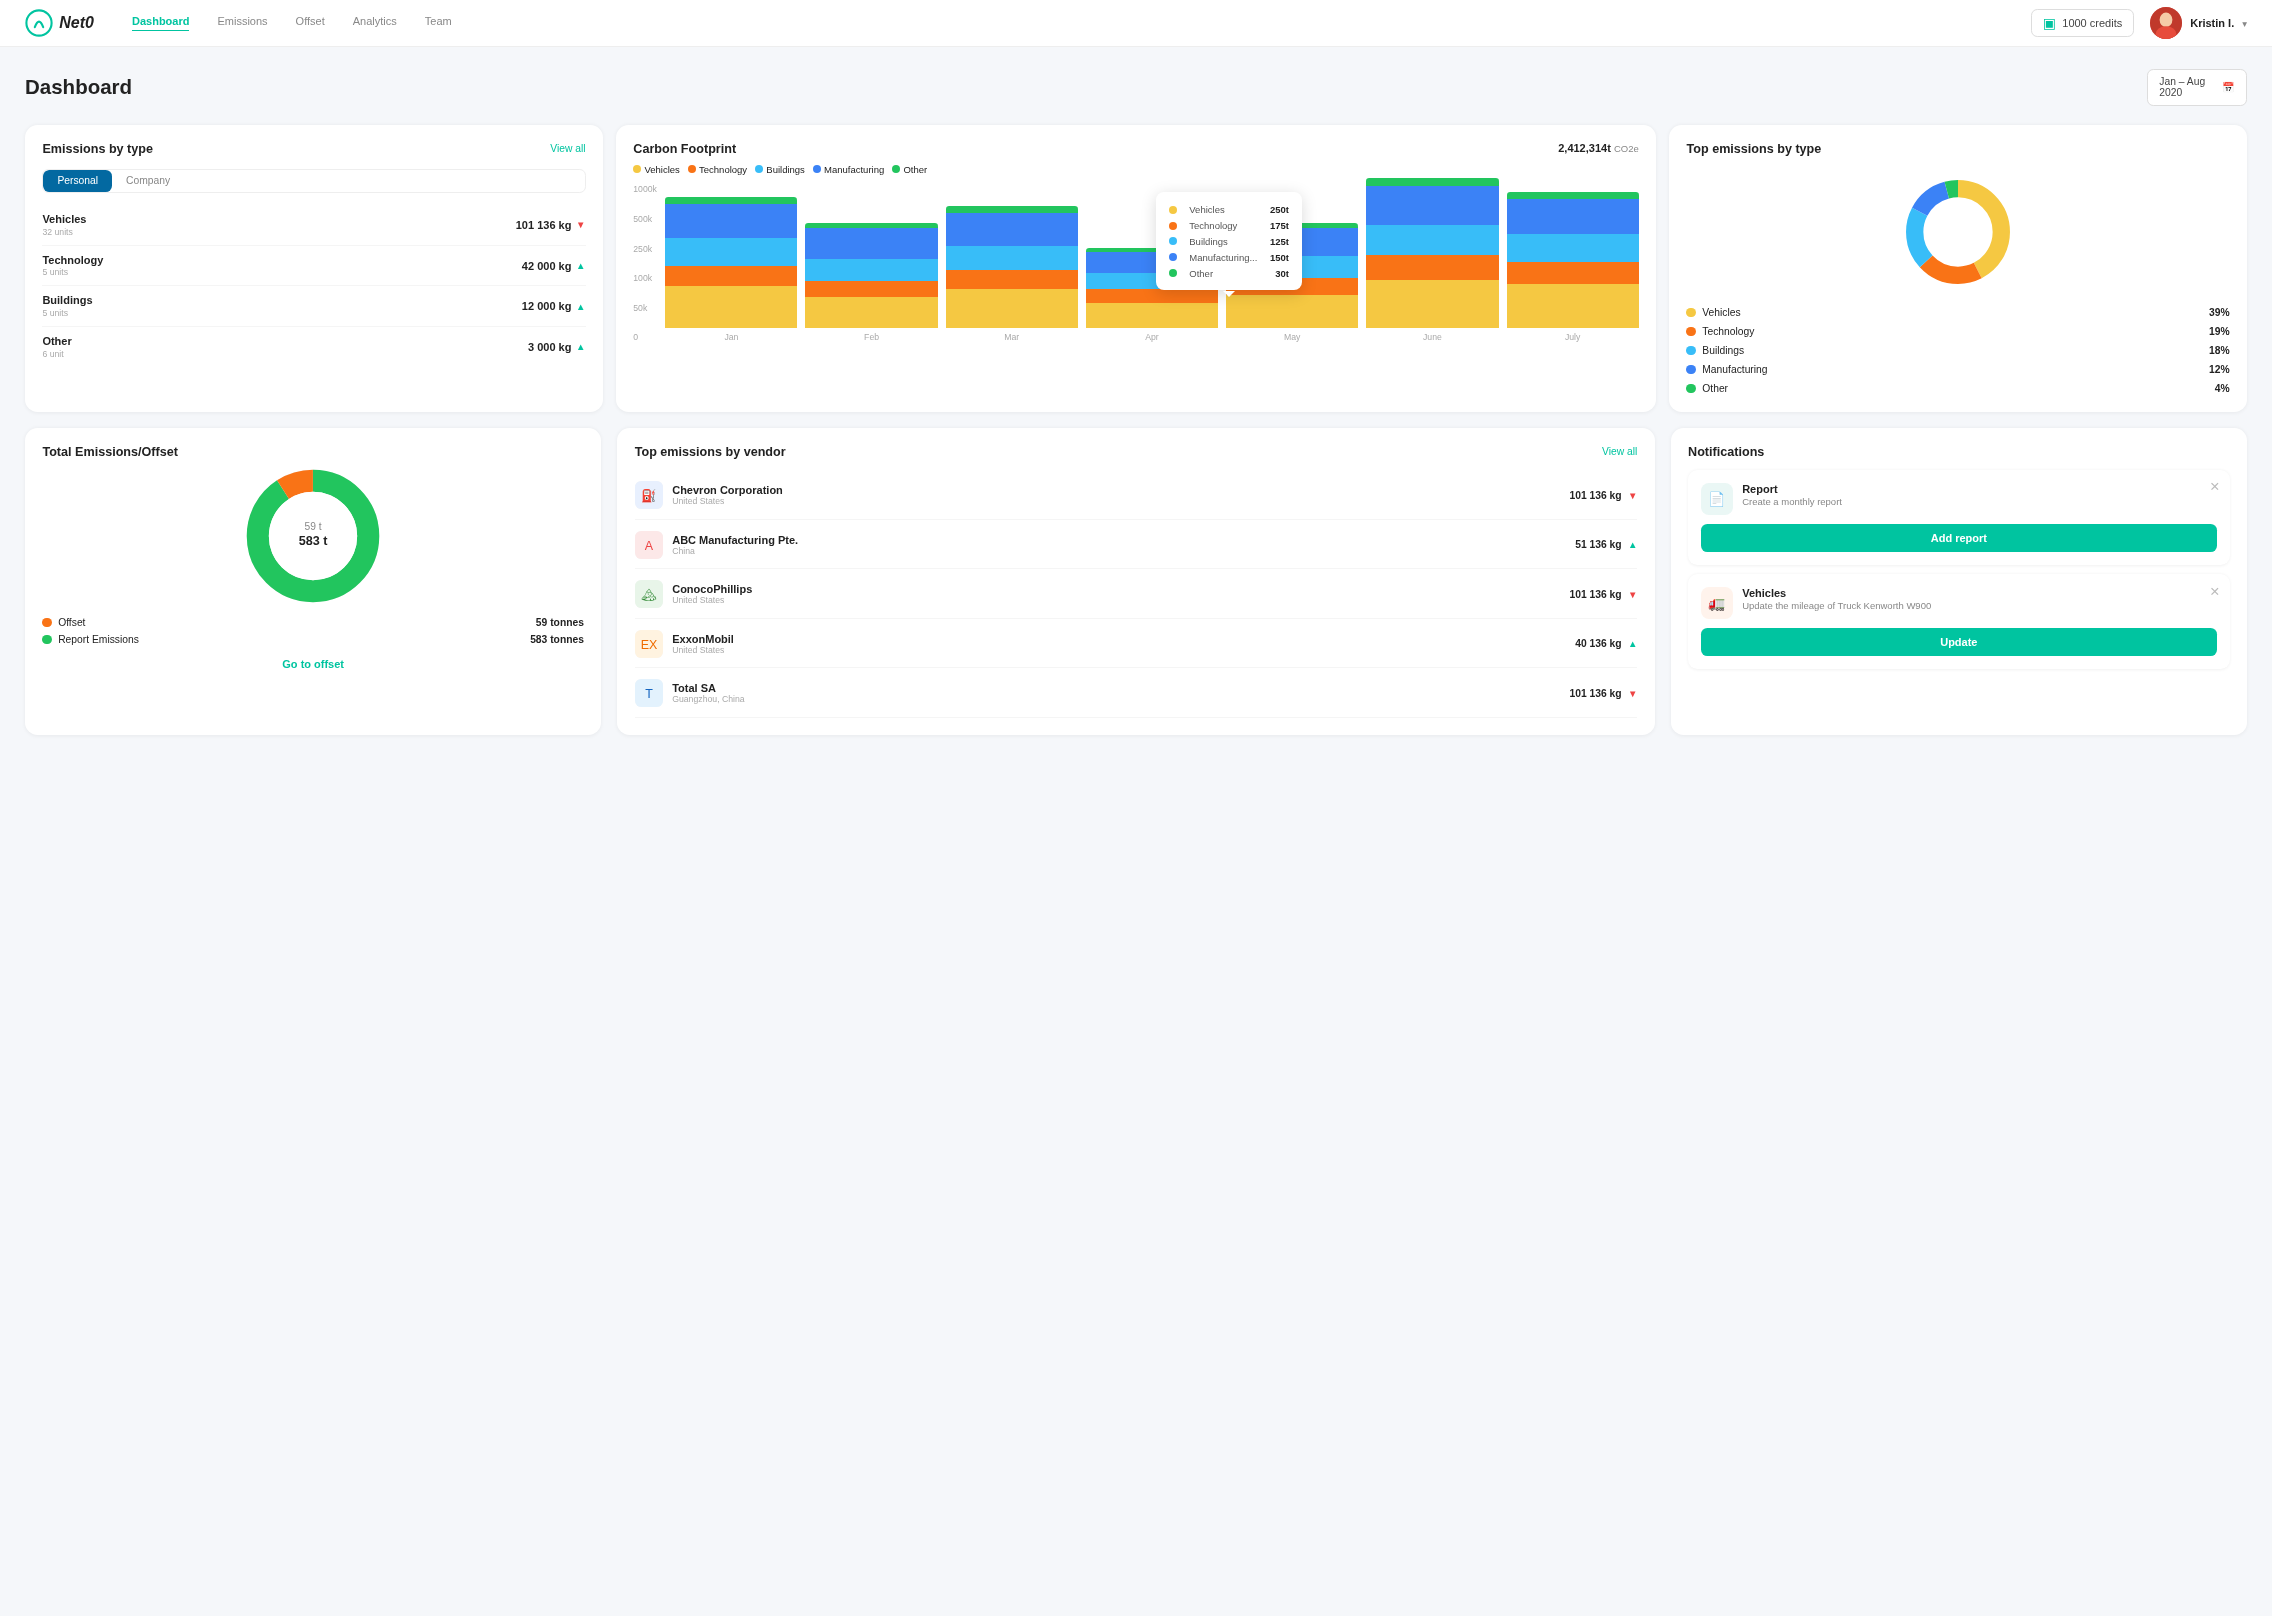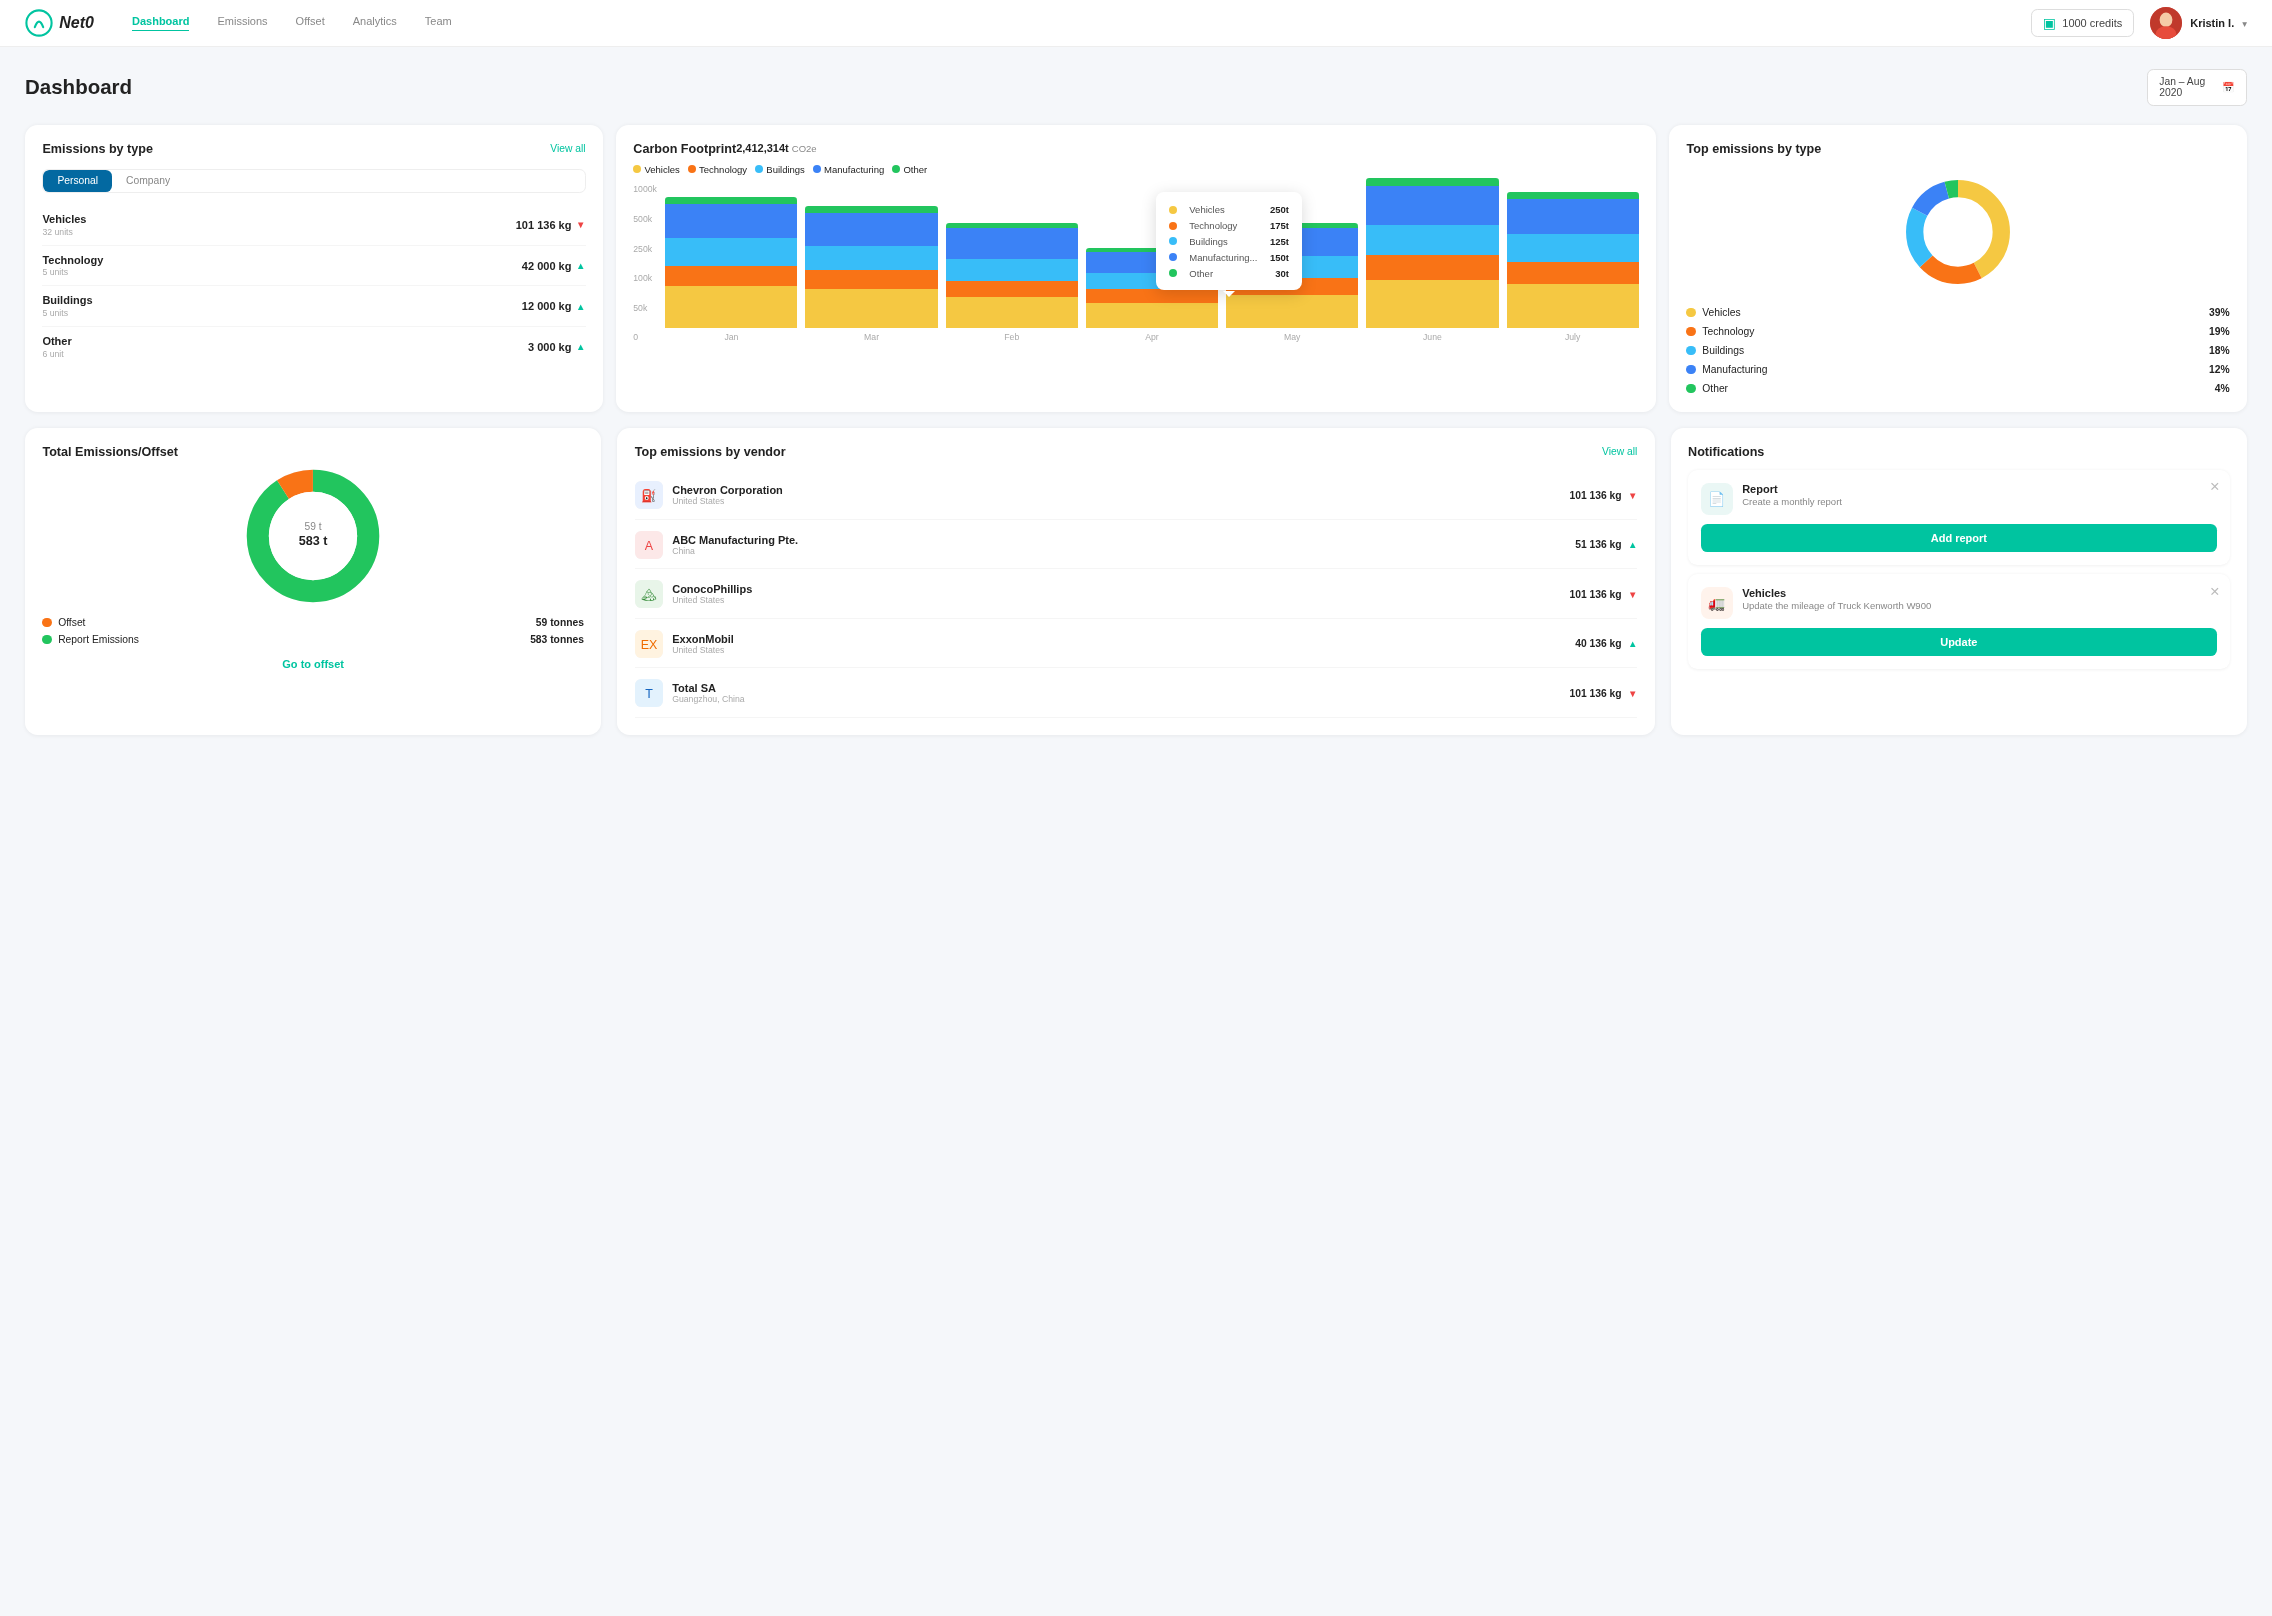--- a/index.html
+++ b/index.html
@@ -43,21 +43,21 @@
     .toggle-btn.active { background: #0369a1; color: #fff; border-radius: 6.3px; }
     .emission-row { display: flex; align-items: center; justify-content: space-between; padding: 8px 0; border-bottom: 0.8px solid #f5f5f5; }
     .emission-row:last-child { border-bottom: none; }
     .emission-label { font-size: 11px; font-weight: 600; color: #222; }
     .emission-sub { font-size: 8.7px; color: #aaa; margin-top: 1.6px; }
     .emission-value { font-size: 11px; font-weight: 600; display: flex; align-items: center; gap: 4.7px; }
     .arrow-up { color: #00c4a0; font-size: 9.5px; }
     .arrow-down { color: #e44; font-size: 9.5px; }
 
     
-    .cf-header { display: flex; align-items: flex-start; margin-bottom: 8px; }
+    .cf-header { display: flex; align-items: flex-start; justify-content: space-between; margin-bottom: 8px; }
     .cf-total { font-size: 11px; font-weight: 600; color: #222; text-align: right; }
     .cf-legend { display: flex; flex-wrap: wrap; gap: 8px; margin-bottom: 9.5px; font-size: 9.5px; }
     .legend-item { display: flex; align-items: center; gap: 3.2px; }
     .legend-dot { width: 8px; height: 8px; border-radius: 50%; }
     .chart-area { position: relative; height: 174px; }
     .bar-chart { display: flex; align-items: flex-end; gap: 8px; height: 158px; padding-left: 32px; position: relative; }
     .y-axis { position: absolute; left: 0; top: 0; height: 100%; display: flex; flex-direction: column; justify-content: space-between; font-size: 8.7px; color: #aaa; }
     .bar-group { display: flex; flex-direction: column; align-items: center; flex: 1; }
     .bar-stack { display: flex; flex-direction: column-reverse; width: 100%; border-radius: 3.2px 3.2px 0 0; overflow: hidden; }
     .bar-segment { width: 100%; }
@@ -251,38 +251,38 @@
               <div class="bar-stack" style="height: 131px;">
                 <div class="bar-segment" style="height: 31.5789%; background: rgb(245, 200, 66);"></div>
                 <div class="bar-segment" style="height: 15.7895%; background: rgb(249, 115, 22);"></div>
                 <div class="bar-segment" style="height: 21.0526%; background: rgb(56, 189, 248);"></div>
                 <div class="bar-segment" style="height: 26.3158%; background: rgb(59, 130, 246);"></div>
                 <div class="bar-segment" style="height: 5.26316%; background: rgb(34, 197, 94);"></div>
               </div>
               <div class="bar-label">Jan</div>
             </div>
             <div class="bar-group">
+              <div class="bar-stack" style="height: 105px;">
+                <div class="bar-segment" style="height: 28.9474%; background: rgb(245, 200, 66);"></div>
+                <div class="bar-segment" style="height: 15.7895%; background: rgb(249, 115, 22);"></div>
+                <div class="bar-segment" style="height: 21.0526%; background: rgb(56, 189, 248);"></div>
+                <div class="bar-segment" style="height: 28.9474%; background: rgb(59, 130, 246);"></div>
+                <div class="bar-segment" style="height: 5.26316%; background: rgb(34, 197, 94);"></div>
+              </div>
+              <div class="bar-label">Feb</div>
+            </div>
+            <div class="bar-group">
               <div class="bar-stack" style="height: 122px;">
                 <div class="bar-segment" style="height: 31.4607%; background: rgb(245, 200, 66);"></div>
                 <div class="bar-segment" style="height: 15.7303%; background: rgb(249, 115, 22);"></div>
                 <div class="bar-segment" style="height: 20.2247%; background: rgb(56, 189, 248);"></div>
                 <div class="bar-segment" style="height: 26.9663%; background: rgb(59, 130, 246);"></div>
                 <div class="bar-segment" style="height: 5.61798%; background: rgb(34, 197, 94);"></div>
               </div>
               <div class="bar-label">Mar</div>
-            </div>
-            <div class="bar-group">
-              <div class="bar-stack" style="height: 105px;">
-                <div class="bar-segment" style="height: 28.9474%; background: rgb(245, 200, 66);"></div>
-                <div class="bar-segment" style="height: 15.7895%; background: rgb(249, 115, 22);"></div>
-                <div class="bar-segment" style="height: 21.0526%; background: rgb(56, 189, 248);"></div>
-                <div class="bar-segment" style="height: 28.9474%; background: rgb(59, 130, 246);"></div>
-                <div class="bar-segment" style="height: 5.26316%; background: rgb(34, 197, 94);"></div>
-              </div>
-              <div class="bar-label">Feb</div>
             </div>
             <div class="bar-group">
               <div class="bar-stack" style="height: 80px;">
                 <div class="bar-segment" style="height: 31.0345%; background: rgb(245, 200, 66);"></div>
                 <div class="bar-segment" style="height: 17.2414%; background: rgb(249, 115, 22);"></div>
                 <div class="bar-segment" style="height: 20.6897%; background: rgb(56, 189, 248);"></div>
                 <div class="bar-segment" style="height: 25.8621%; background: rgb(59, 130, 246);"></div>
                 <div class="bar-segment" style="height: 5.17241%; background: rgb(34, 197, 94);"></div>
               </div>
               <div class="bar-label">Apr</div>

